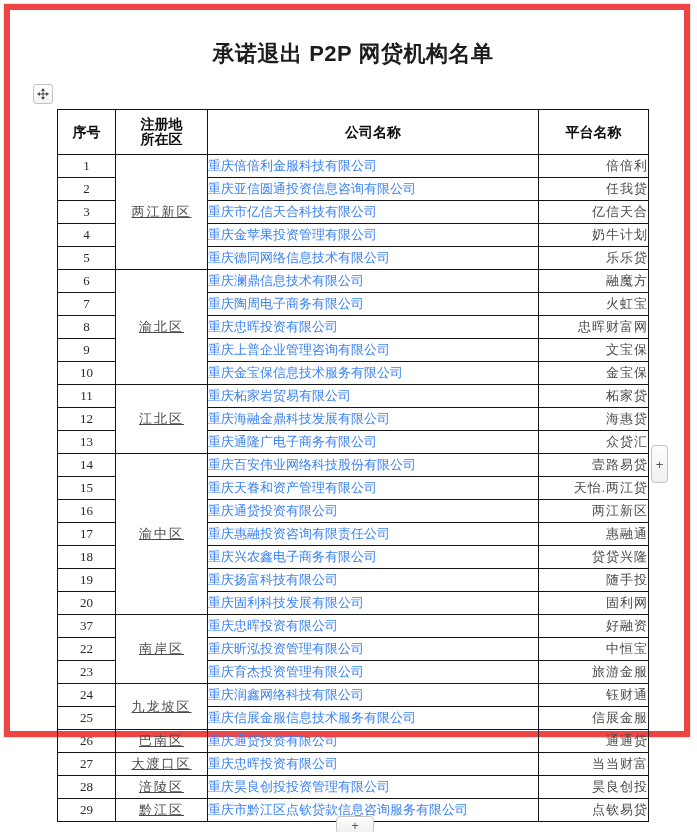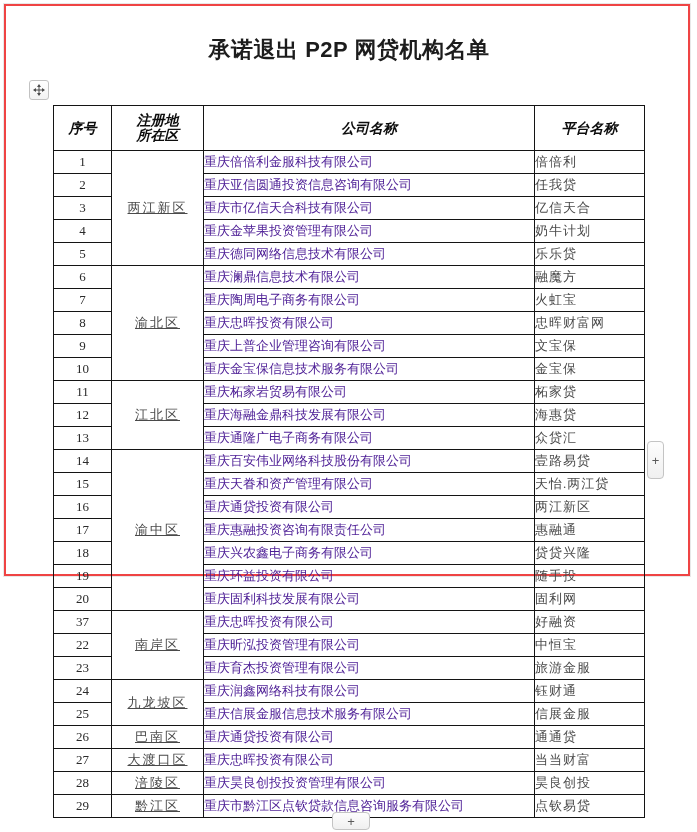--- a/index.html
+++ b/index.html
@@ -14,23 +14,23 @@
     font-family: "Liberation Serif", "DejaVu Serif", serif;
     position: relative;
   }
 
   
   #page-sheet {
     position: absolute;
     left: 4px;
     top: 4px;
     width: 686px;
-    height: 572px;
+    height: 733px;
     background: #ffffff;
-    border: 2px solid #ef4444;
+    border: 6px solid #ef4444;
     box-shadow: 0 0 0 1px #e8e8e8;
     box-sizing: border-box;
   }
 
   
   #doc-title {
     position: absolute;
     left: 0;
     top: 29px;
     width: 686px;
@@ -116,43 +116,42 @@
     font-size: 13px;
     line-height: 1.05;
   }
   #data-table thead th {
     height: 44px;
     font-weight: bold;
     color: #0d0d0d;
     text-align: center;
     font-family: "Liberation Sans", "DejaVu Sans", sans-serif;
     font-size: 14px;
-    font-style: italic;
   }
   #data-table thead th .hdr-line { display: block; }
 
   td.c-index {
     text-align: center;
     color: #2a2a2a;
     font-family: "Liberation Serif", "DejaVu Serif", serif;
     font-size: 14px;
   }
   td.c-district {
     text-align: center;
     color: #4a4a4a;
     letter-spacing: 2px;
     text-decoration: underline;
   }
   td.c-company {
     text-align: left;
     padding-left: 6px;
-    color: #4c1d95;
+    color: #3b82f6;
   }
   td.c-platform {
-    text-align: left;
+    text-align: right;
     color: #4a4a4a;
     letter-spacing: 1px;
   }
 
   .col-index    { width: 58px; }
   .col-district { width: 92px; }
   .col-company  { width: 331px; }
   .col-platform { width: 110px; }
 
   .move-svg { display: block; }
@@ -287,21 +286,21 @@
           <td class="c-company">重庆惠融投资咨询有限责任公司</td>
           <td class="c-platform">惠融通</td>
         </tr>
         <tr>
           <td class="c-index">18</td>
           <td class="c-company">重庆兴农鑫电子商务有限公司</td>
           <td class="c-platform">贷贷兴隆</td>
         </tr>
         <tr>
           <td class="c-index">19</td>
-          <td class="c-company">重庆环益投资有限公司</td>
+          <td class="c-company">重庆扬富科技有限公司</td>
           <td class="c-platform">随手投</td>
         </tr>
         <tr>
           <td class="c-index">20</td>
           <td class="c-company">重庆固利科技发展有限公司</td>
           <td class="c-platform">固利网</td>
         </tr>
         <tr>
           <td class="c-index">37</td>
           <td class="c-district" rowspan="3">南岸区</td>

